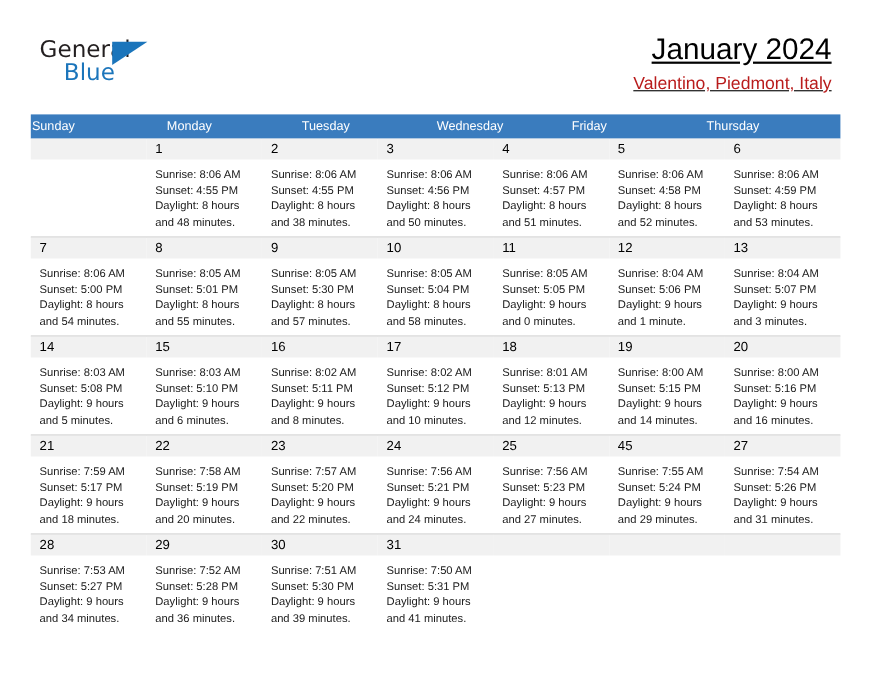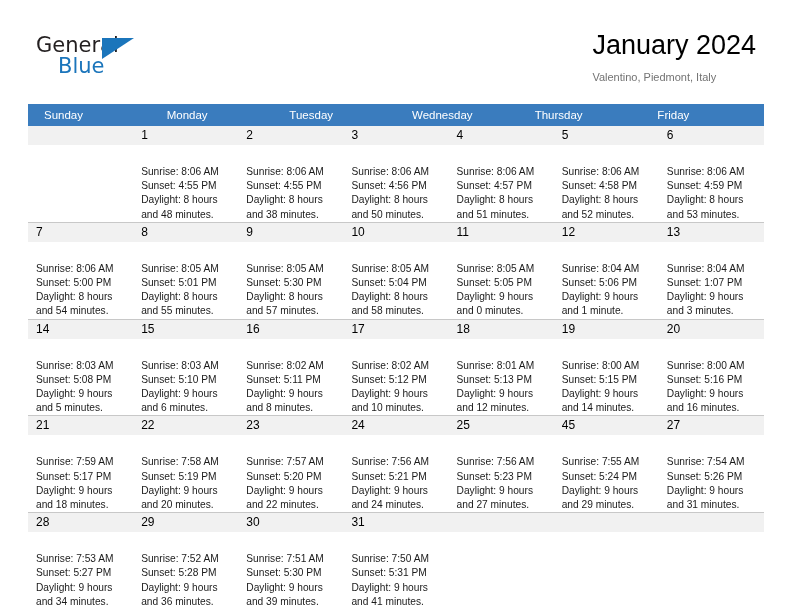--- a/index.html
+++ b/index.html
@@ -60,31 +60,32 @@
     width: 0;
     height: 0;
     border-left: 32px solid #1b75bb;
     border-bottom: 21px solid transparent;
   }
 
   .title-block {
     position: absolute;
     right: 36px;
     top: 28px;
-    text-align: left;
+    text-align: right;
+    text-decoration: underline;
   }
   .cal-title {
     font-size: 27px;
     color: #000000;
     line-height: 34px;
     white-space: nowrap;
   }
   .cal-subtitle {
-    font-size: 11px;
-    color: #737373;
+    font-size: 16px;
+    color: #b91c1c;
     line-height: 22px;
     margin-top: 4px;
     white-space: nowrap;
   }
 
   
   .grid {
     position: absolute;
     left: 28px;
     top: 104px;
@@ -93,21 +94,21 @@
   .wk-head {
     display: flex;
     background: #3a7cbe;
     height: 22px;
   }
   .wk-head .dow {
     flex: 1 1 0;
     color: #ffffff;
     font-size: 11.5px;
     line-height: 22px;
-    padding-left: 16px;
+    padding-left: 1px;
     box-sizing: border-box;
     white-space: nowrap;
   }
   .week {
     border-top: 1px solid #c8c8c8;
   }
   .week:first-of-type {
     border-top: none;
   }
   .week-row {
@@ -125,21 +126,21 @@
     font-size: 12px;
     line-height: 19px;
     padding-left: 8px;
     box-sizing: border-box;
     color: #000;
   }
   .cell.empty .daynum {
     background: #f1f1f1;
   }
   .cell .info {
-    padding: 20px 6px 0 8px;
+    padding: 8px 6px 0 8px;
     font-size: 10.2px;
     line-height: 14.2px;
     color: #1a1a1a;
   }
   .cell .info div {
     white-space: nowrap;
   }
 </style>
 </head>
 <body>
@@ -160,22 +161,22 @@
     </div>
 
   </div>
 
   <div class="grid">
     <div class="wk-head">
       <div class="dow">Sunday</div>
       <div class="dow">Monday</div>
       <div class="dow">Tuesday</div>
       <div class="dow">Wednesday</div>
+      <div class="dow">Friday</div>
       <div class="dow">Thursday</div>
-      <div class="dow">Friday</div>
     </div>
     <div id="weeks-container">
         <div class="week">
           <div class="week-row">
             <div class="cell empty">
               <div class="daynum"></div>
             </div>
             <div class="cell">
               <div class="daynum">1</div>
               <div class="info">
@@ -285,21 +286,21 @@
                 <div>Sunrise: 8:04 AM</div>
                 <div>Sunset: 5:06 PM</div>
                 <div>Daylight: 9 hours</div>
                 <div>and 1 minute.</div>
               </div>
             </div>
             <div class="cell">
               <div class="daynum">13</div>
               <div class="info">
                 <div>Sunrise: 8:04 AM</div>
-                <div>Sunset: 1:07 PM</div>
+                <div>Sunset: 5:07 PM</div>
                 <div>Daylight: 9 hours</div>
                 <div>and 3 minutes.</div>
               </div>
             </div>
           </div>
         </div>
         <div class="week">
           <div class="week-row">
             <div class="cell">
               <div class="daynum">14</div>

